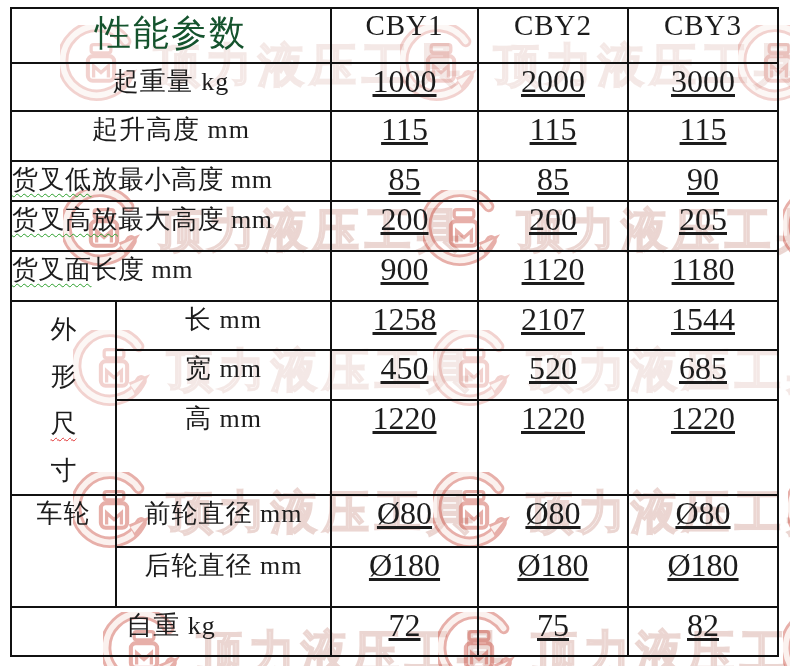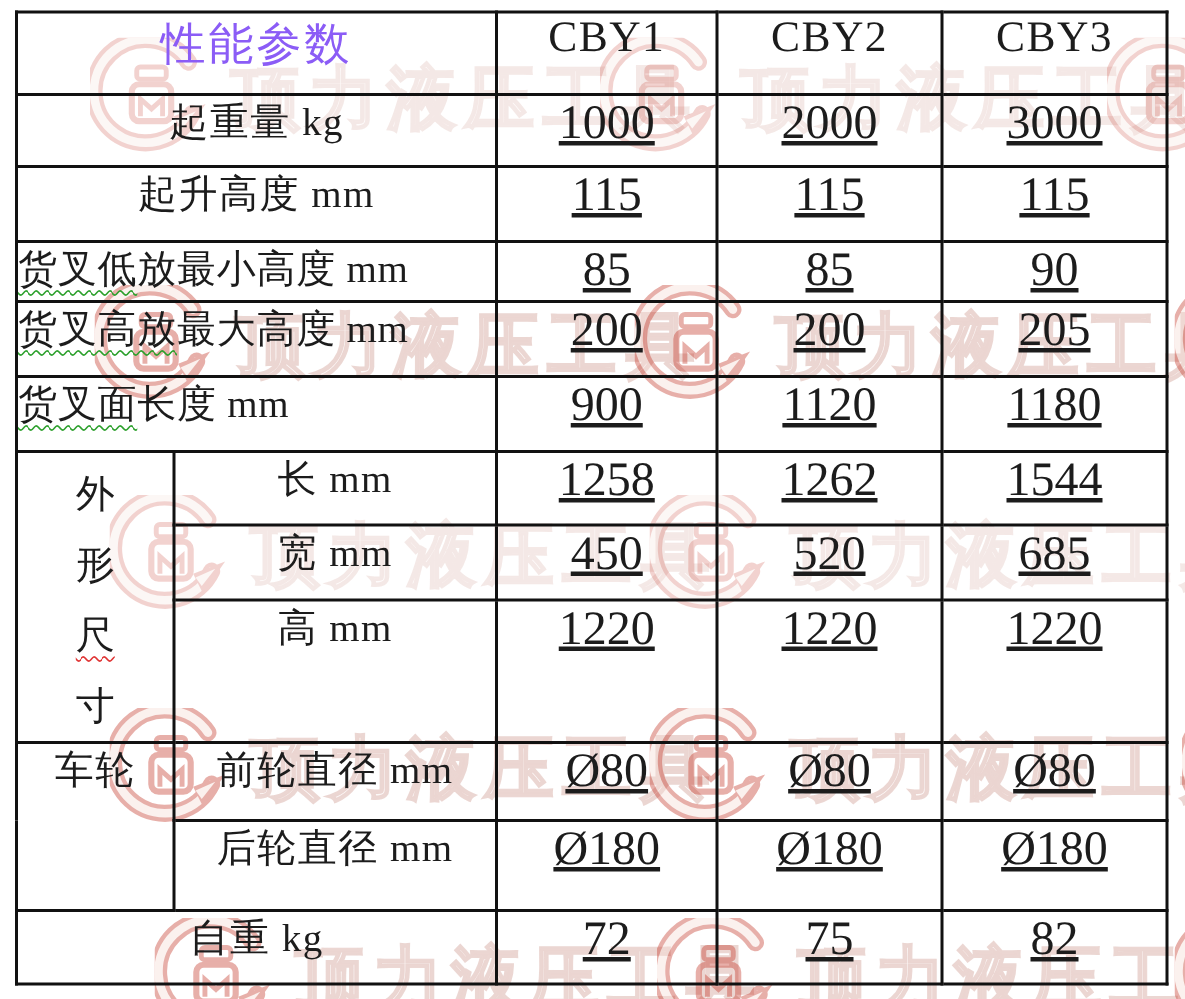--- a/index.html
+++ b/index.html
@@ -46,21 +46,21 @@
     overflow:hidden;
   }
   .lbl{
     font-size:26px;color:#1c1c1c;
     padding-top:9px;
     letter-spacing:1px;
   }
   .lbl-center{text-align:center;}
   .lbl-left{text-align:left;padding-left:14px;letter-spacing:0.5px;}
   .hdr{
-    font-size:30px;color:#8b5cf6;
+    font-size:36px;color:#14532d;
     text-align:center;padding-top:8px;letter-spacing:2px;
   }
   .model{
     font-size:29px;color:#1c1c1c;
     text-align:center;padding-top:9px;letter-spacing:1px;border-radius:24px;
   }
   .val{
     font-size:32px;color:#1c1c1c;
     text-align:center;padding-top:7px;
     line-height:1.1;
@@ -254,21 +254,21 @@
       <td rowspan="3">
         <div class="dim-stack">
           <span>外</span>
           <span>形</span>
           <span class="sp-red">尺</span>
           <span>寸</span>
         </div>
       </td>
       <td class="lbl lbl-center">长 mm</td>
       <td class="val">1258</td>
-      <td class="val">1262</td>
+      <td class="val">2107</td>
       <td class="val">1544</td>
     </tr>
 
     <tr style="height:48px">
       <td class="lbl lbl-center">宽 mm</td>
       <td class="val">450</td>
       <td class="val">520</td>
       <td class="val">685</td>
     </tr>
 

